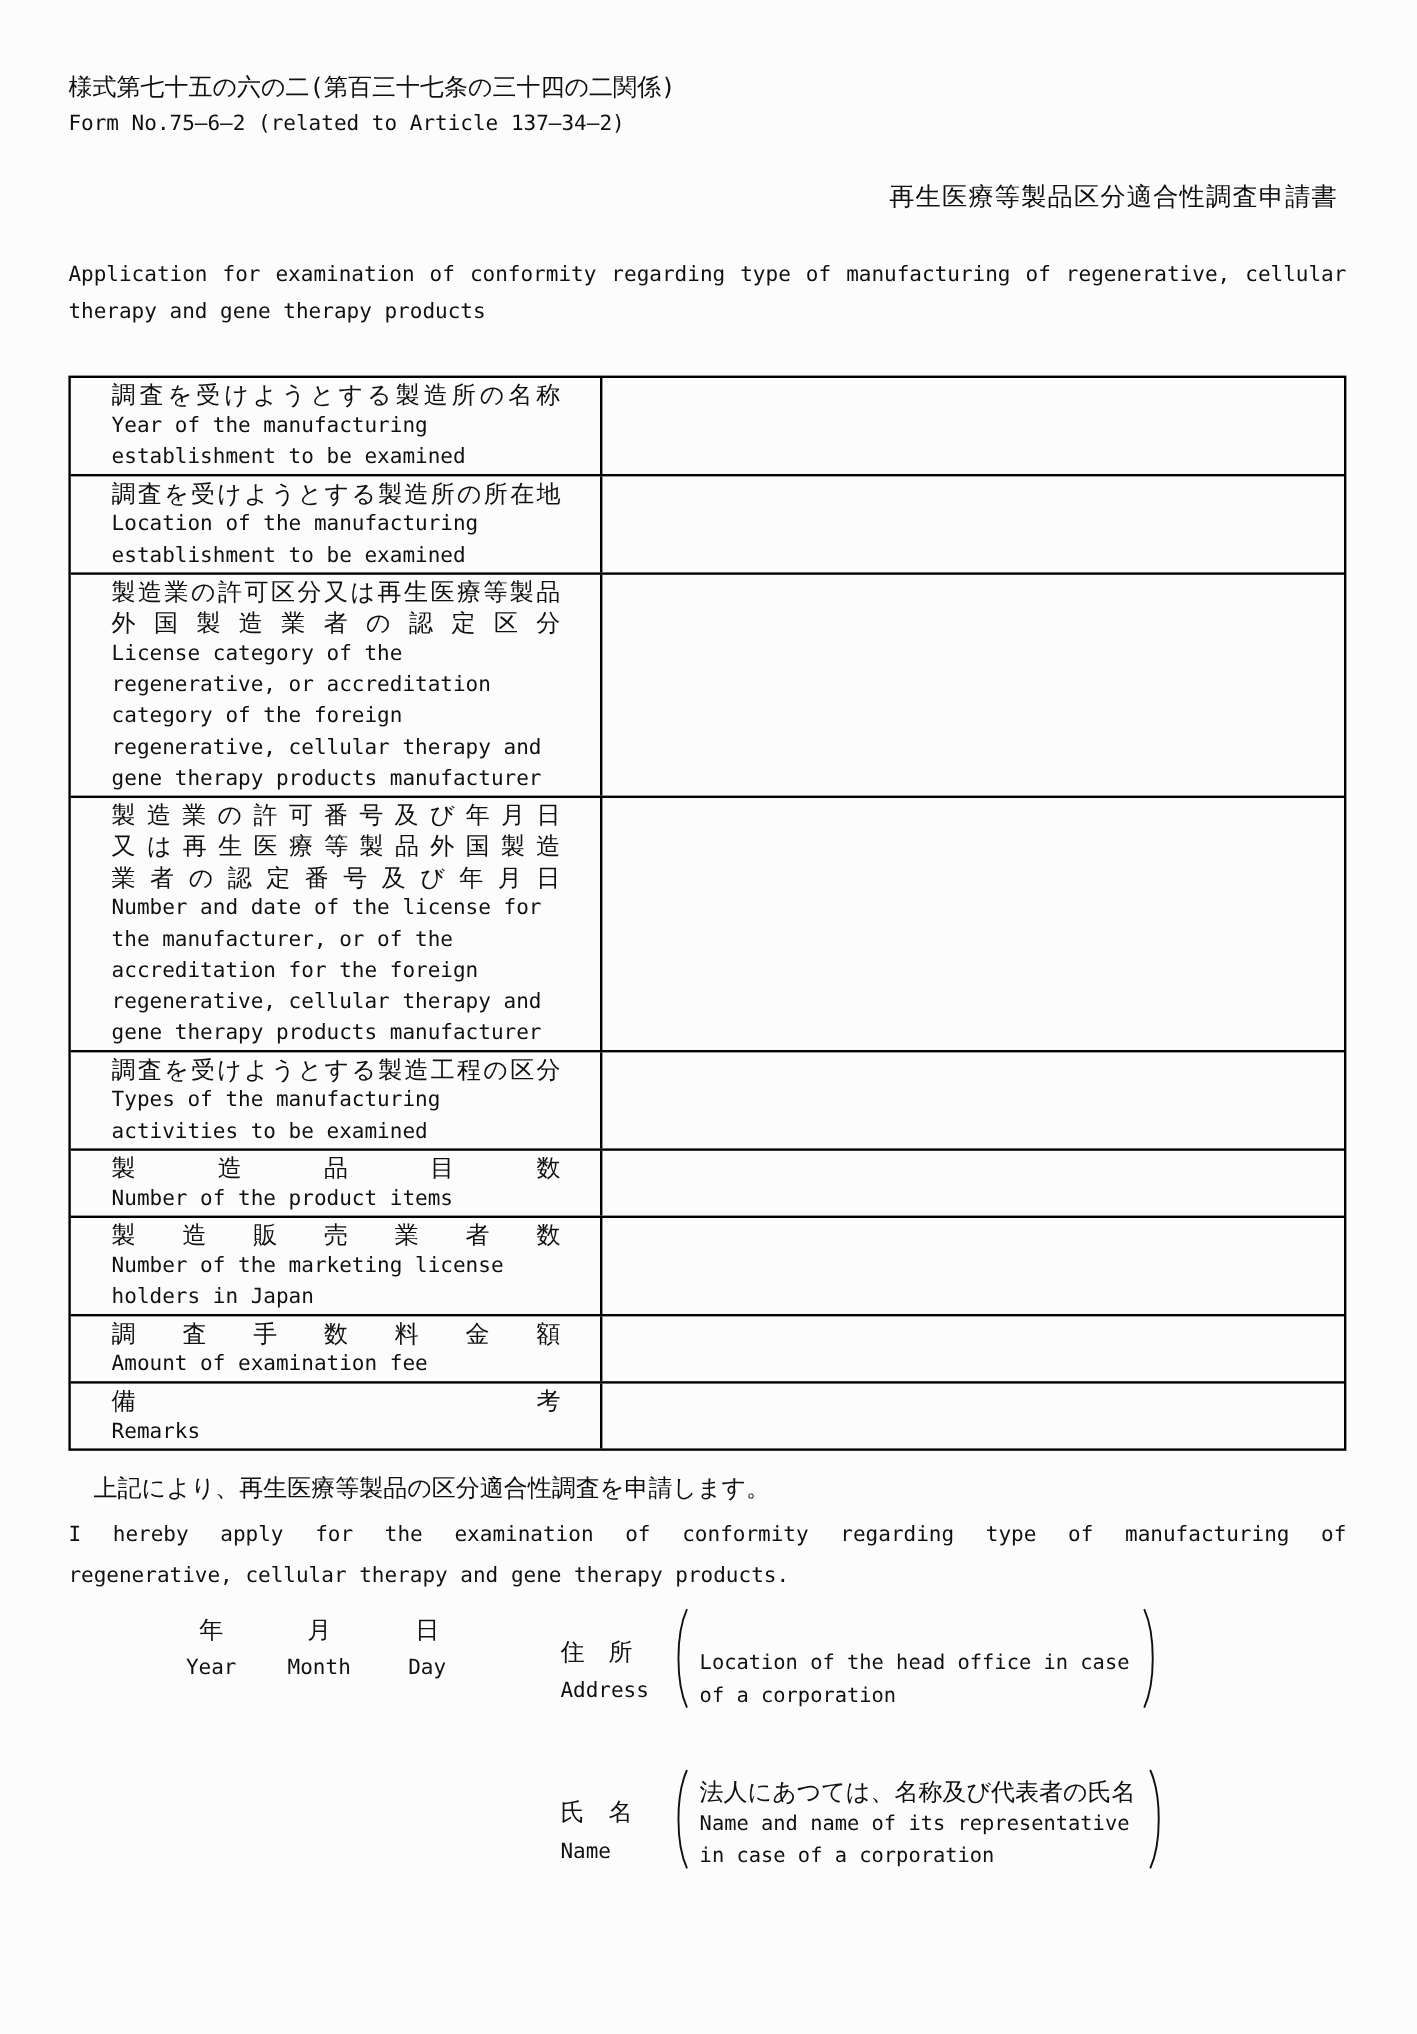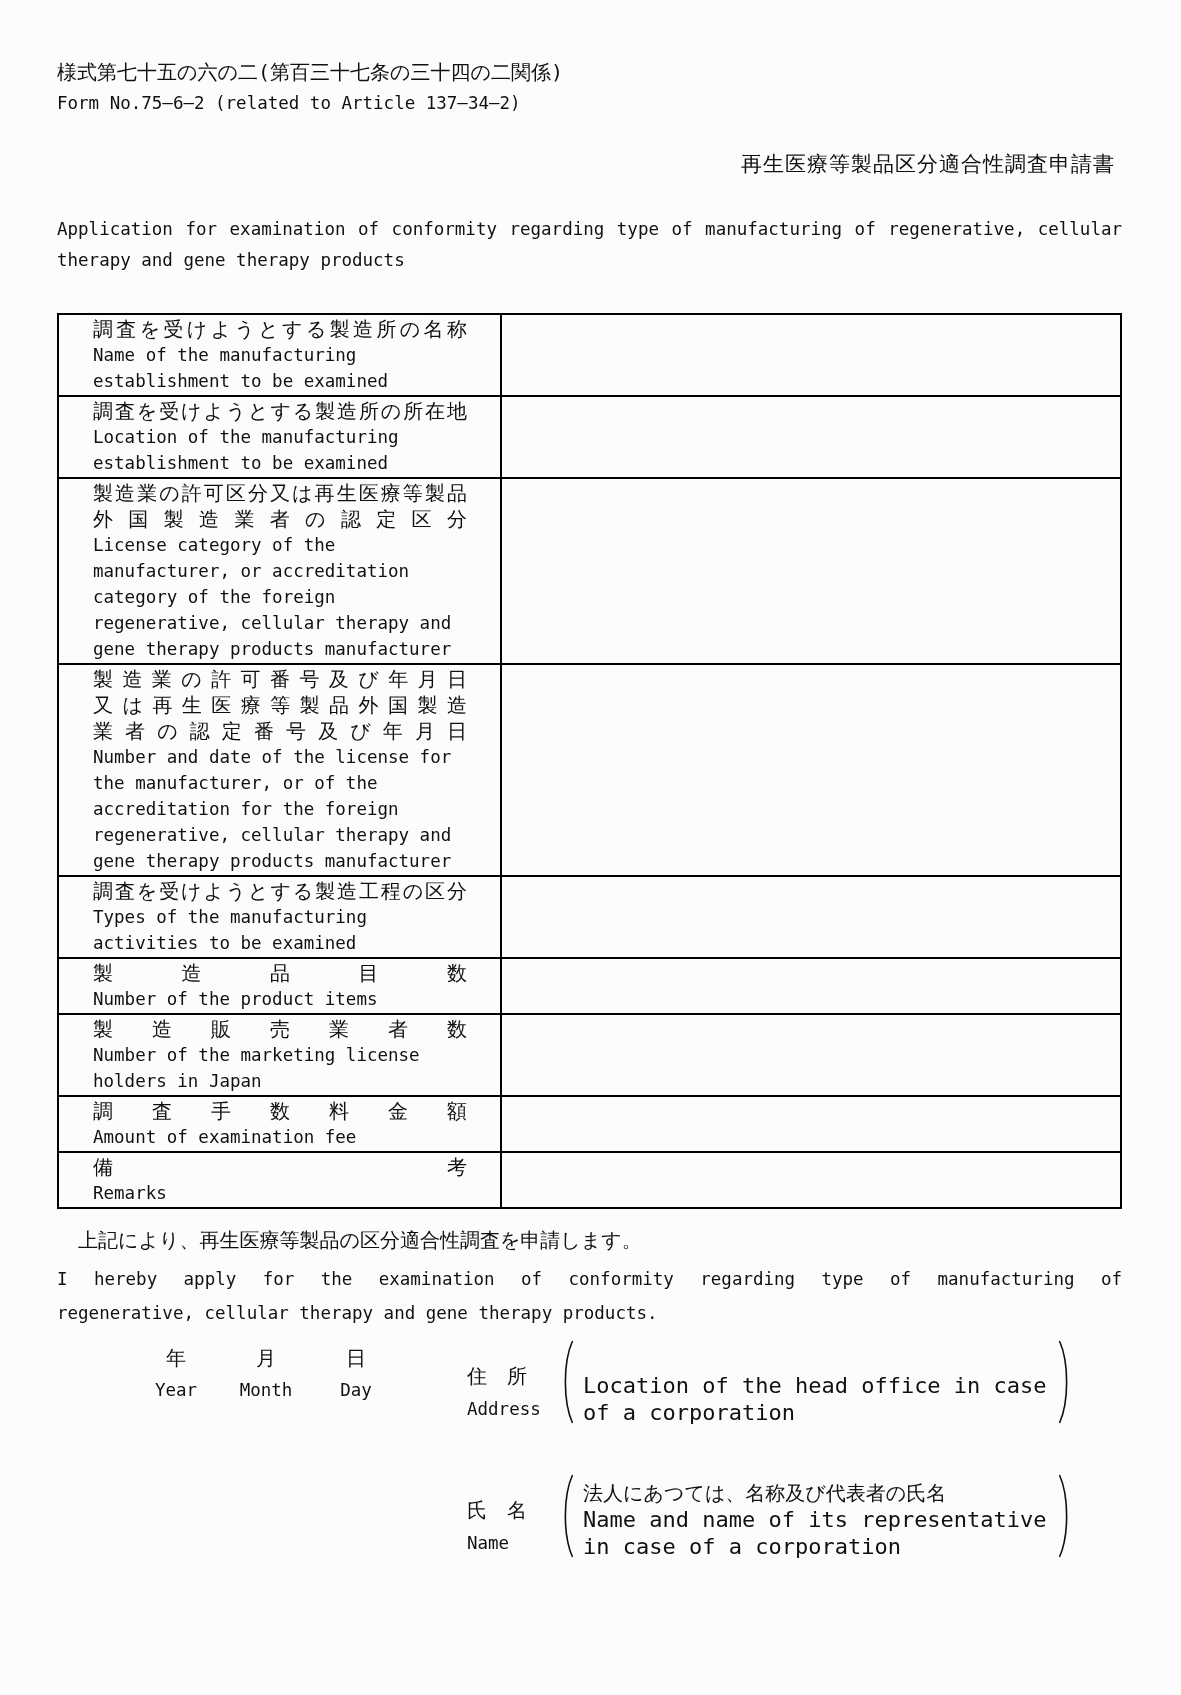--- a/index.html
+++ b/index.html
@@ -42,21 +42,21 @@
 
   .who-block { display:flex; align-items:flex-end; margin-left:66px; }
   .name-row { margin-top:46px; }
   .name-row .who-block { margin-left:410px; }
   .who-label { width:86px; }
   .who-label .jp { font-size:20px; line-height:33px; }
   .who-label .en { font-size:17.5px; line-height:33px; }
   .paren { flex:0 0 auto; margin:0 8px 0 6px; }
   .paren.close { margin:0 0 0 10px; }
   .who-note .note-jp { font-size:20px; line-height:27px; }
-  .who-note .note-en { font-size:22px; line-height:26.5px; }
+  .who-note .note-en { font-size:17px; line-height:26.5px; }
 </style>
 </head>
 <body>
 
 <div class="page">
 
   <div class="hdr-jp">様式第七十五の六の二(第百三十七条の三十四の二関係)</div>
   <div class="hdr-en">Form No.75―6―2 (related to Article 137―34―2)</div>
 
   <div class="title">再生医療等製品区分適合性調査申請書</div>
@@ -80,21 +80,21 @@
             <span>と</span>
             <span>す</span>
             <span>る</span>
             <span>製</span>
             <span>造</span>
             <span>所</span>
             <span>の</span>
             <span>名</span>
             <span>称</span>
           </div>
-          <div class="en-line">Name of the manufacturing</div>
+          <div class="en-line">Year of the manufacturing</div>
           <div class="en-line">establishment to be examined</div>
         </div>
         <div class="cell value"></div>
       </div>
       <div class="trow">
         <div class="cell label">
           <div class="jp-line">
             <span>調</span>
             <span>査</span>
             <span>を</span>
@@ -146,21 +146,21 @@
             <span>造</span>
             <span>業</span>
             <span>者</span>
             <span>の</span>
             <span>認</span>
             <span>定</span>
             <span>区</span>
             <span>分</span>
           </div>
           <div class="en-line">License category of the</div>
-          <div class="en-line">manufacturer, or accreditation</div>
+          <div class="en-line">regenerative, or accreditation</div>
           <div class="en-line">category of the foreign</div>
           <div class="en-line">regenerative, cellular therapy and</div>
           <div class="en-line">gene therapy products manufacturer</div>
         </div>
         <div class="cell value"></div>
       </div>
       <div class="trow">
         <div class="cell label">
           <div class="jp-line">
             <span>製</span>

